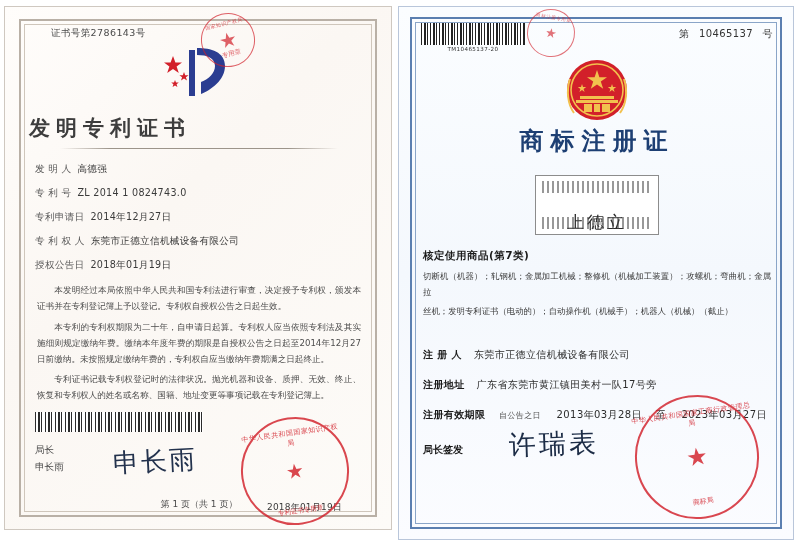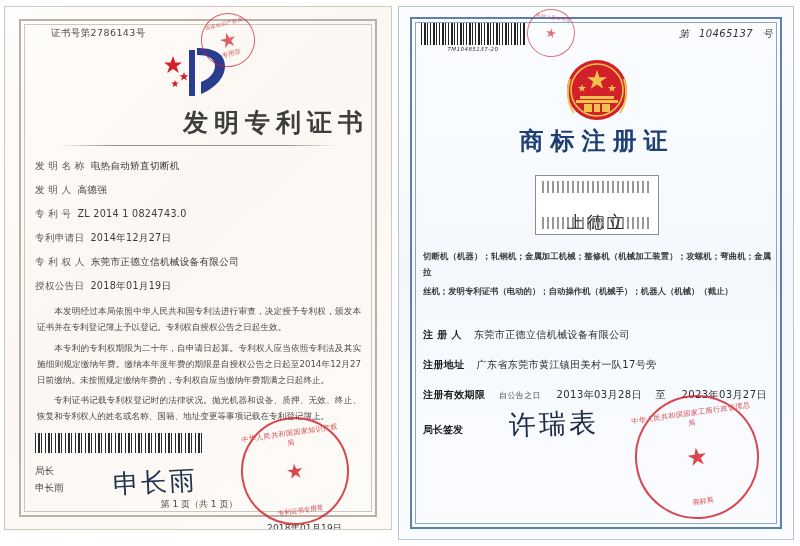--- a/index.html
+++ b/index.html
@@ -64,27 +64,27 @@
     margin-left: 22px;
   }
   .emblem-wrap {
     text-align: center;
     margin-top: 2px;
     height: 62px;
     position: relative;
   }
   .emblem-svg { display: inline-block; }
   .pat-title {
-    text-align: right;
+    text-align: left;
     font-family: "DejaVu Serif", serif;
-    font-size: 25px;
+    font-size: 21px;
     font-weight: bold;
     letter-spacing: 6px;
     color: #3d3d3d;
-    margin-top: 2px;
+    margin-top: 10px;
     margin-bottom: 2px;
   }
   .pat-title-rule {
     width: 278px;
     height: 1px;
     background: linear-gradient(90deg, rgba(150,140,130,0) 0%, #9c948a 18%, #9c948a 82%, rgba(150,140,130,0) 100%);
     margin: 6px auto 14px auto;
   }
   .pat-field {
     font-size: 9.6px;
@@ -223,21 +223,20 @@
   }
   .tm-content {
     position: absolute;
     left: 22px; top: 16px; right: 20px; bottom: 14px;
   }
   .tm-topbar {
     display: flex;
     align-items: flex-start;
     justify-content: space-between;
     height: 40px;
-    font-style: italic;
   }
   .tm-barcode {
     width: 104px;
     height: 22px;
     background: repeating-linear-gradient(90deg,
        #222 0px, #222 1px, #fff 1px, #fff 3px,
        #222 3px, #222 5px, #fff 5px, #fff 6px,
        #222 6px, #222 7px, #fff 7px, #fff 9px);
   }
   .tm-barcode-num {
@@ -300,21 +299,21 @@
     margin: 4px 0 6px 2px;
     letter-spacing: .5px;
   }
   .tm-goods {
     font-size: 8.4px;
     line-height: 1.85;
     color: #3b3b3b;
     margin: 0 2px 0 2px;
     text-align: justify;
   }
-  .tm-goods p { margin: 4px 0 2px 0; font-weight: bold; }
+  .tm-goods p { margin: 4px 0 2px 0; }
   .tm-field {
     font-size: 10px;
     color: #2c2c2c;
     margin: 0 0 16px 2px;
     letter-spacing: .4px;
     white-space: nowrap;
   }
   .tm-field .lbl { font-weight: bold; color: #1b1b1b; }
   .tm-field .val { margin-left: 12px; }
   .tm-field .sub { font-size: 8px; color: #555; }
@@ -374,23 +373,20 @@
           <path d="M44 8 L44 54 L38 54 L38 8 Z" fill="#2b3d91"></path>
           <polygon points="22,14 24.4,20.4 31,20.4 25.6,24.4 27.8,31 22,27 16.2,31 18.4,24.4 13,20.4 19.6,20.4" fill="#d2202a"></polygon>
           <polygon points="33,30 34.2,33.2 37.6,33.2 34.9,35.2 36,38.4 33,36.4 30,38.4 31.1,35.2 28.4,33.2 31.8,33.2" fill="#d2202a"></polygon>
           <polygon points="24,38 25,40.6 27.8,40.6 25.6,42.3 26.4,45 24,43.4 21.6,45 22.4,42.3 20.2,40.6 23,40.6" fill="#d2202a"></polygon>
         </svg>
       </div>
 
       <div class="pat-title">发明专利证书</div>
       <div class="pat-title-rule"></div>
 
-      <div class="pat-field">
-        <span class="lbl">发 明 名 称</span><span class="val">电热自动矫直切断机</span>
-      </div>
       <div class="pat-field">
         <span class="lbl">发 明 人</span><span class="val">高德强</span>
       </div>
       <div class="pat-field">
         <span class="lbl">专 利 号</span><span class="val">ZL 2014 1 0824743.0</span>
       </div>
       <div class="pat-field">
         <span class="lbl">专利申请日</span><span class="val">2014年12月27日</span>
       </div>
       <div class="pat-field">
@@ -465,20 +461,21 @@
       </div>
 
       <div class="tm-title">商标注册证</div>
 
       <div class="tm-logo-box">
         <div class="tm-logo-orn"></div>
         <div class="tm-logo-orn bottom"></div>
         <div class="tm-logo-glyph">上德立</div>
       </div>
 
+      <div class="tm-h">核定使用商品(第7类)</div>
       <div class="tm-goods">
         <p>切断机（机器）；轧钢机；金属加工机械；整修机（机械加工装置）；攻螺机；弯曲机；金属拉</p>
         <p>丝机；发明专利证书（电动的）；自动操作机（机械手）；机器人（机械）（截止）</p>
       </div>
 
       <div style="height:26px;"></div>
 
       <div class="tm-field">
         <span class="lbl">注 册 人</span><span class="val">东莞市正德立信机械设备有限公司</span>
       </div>

